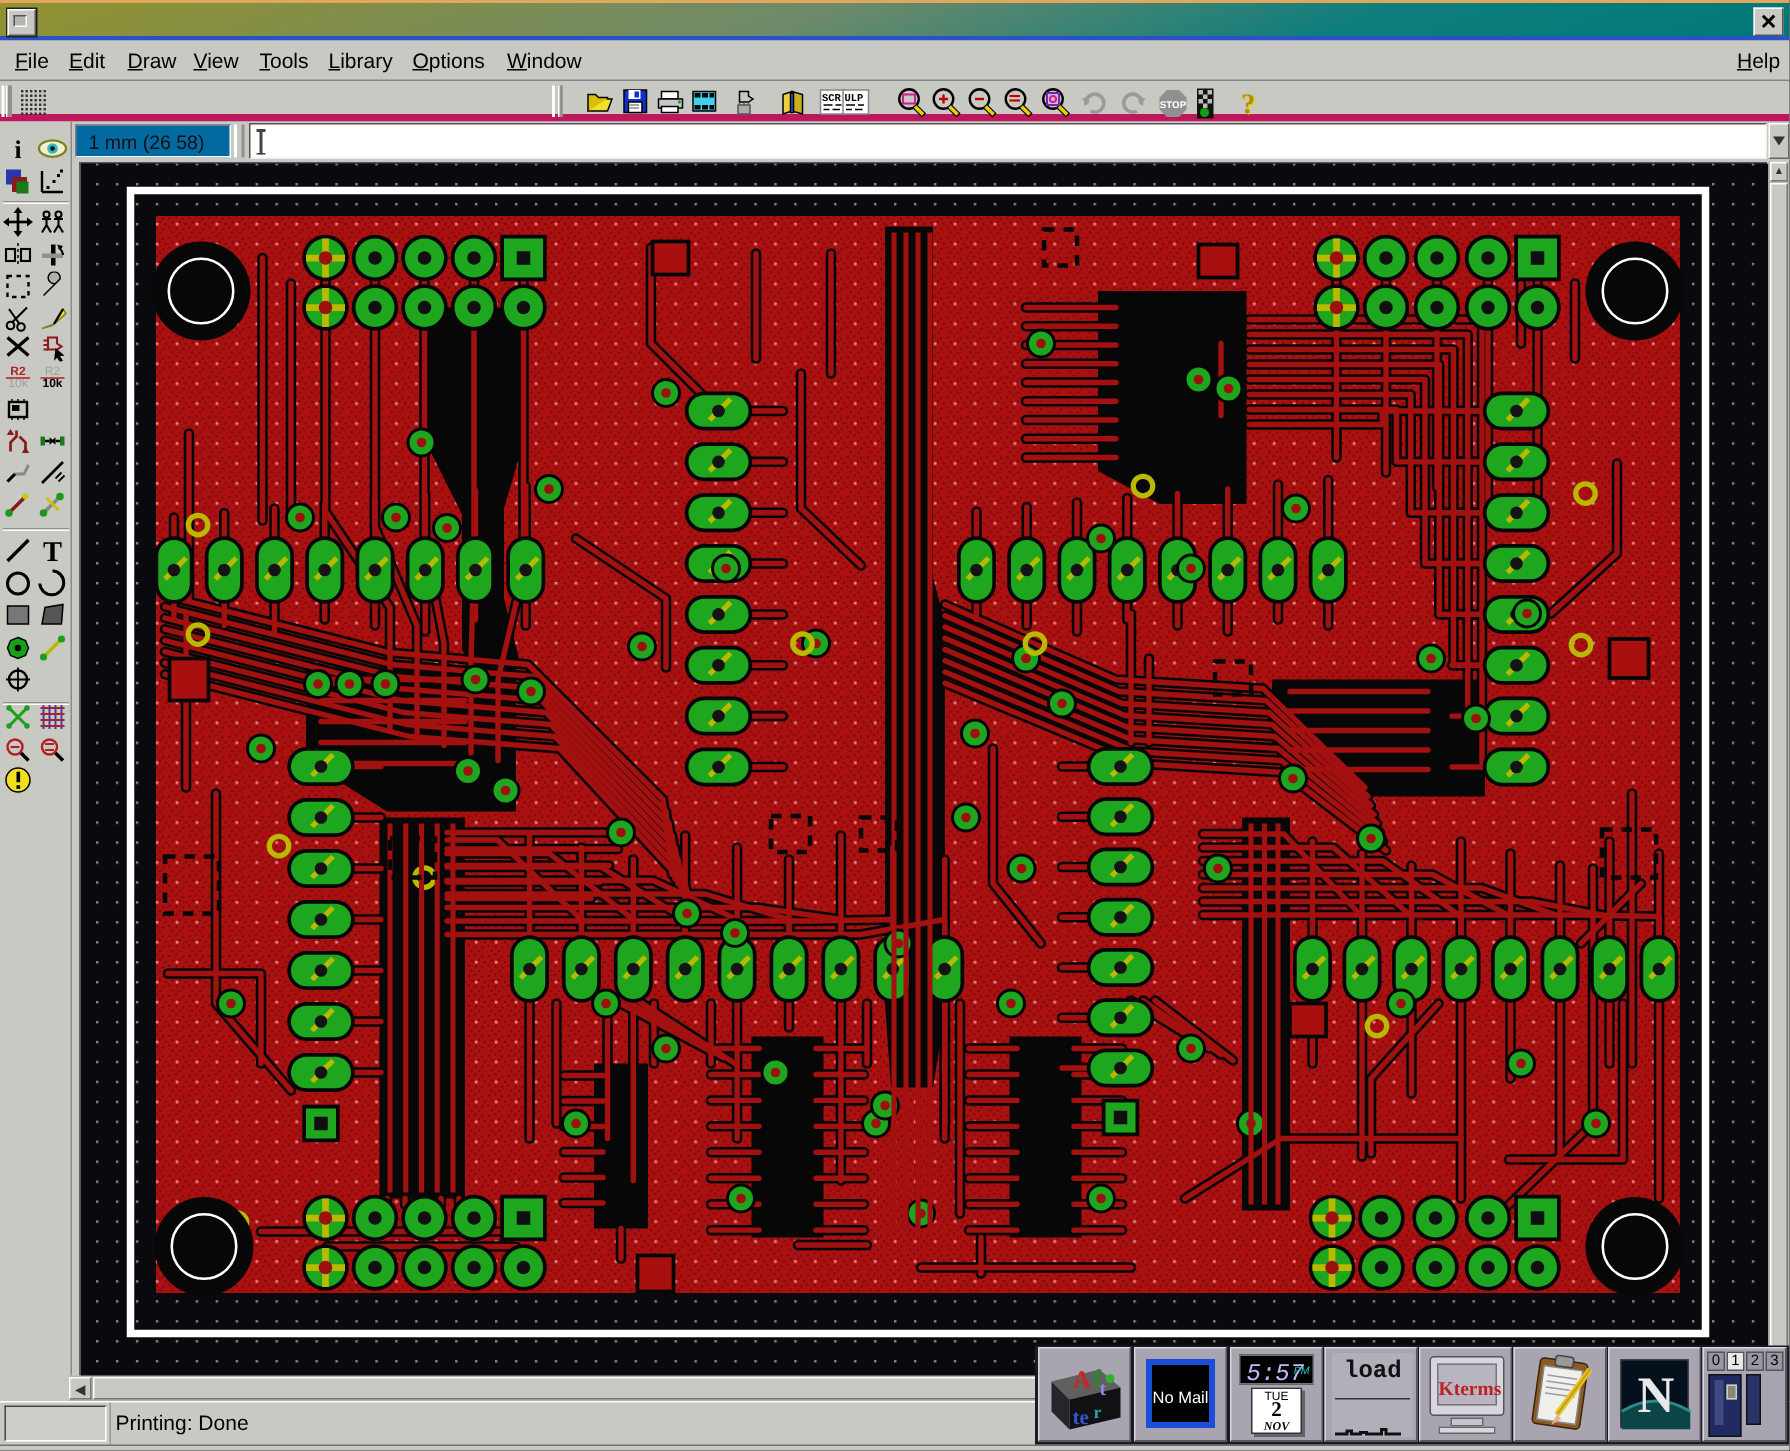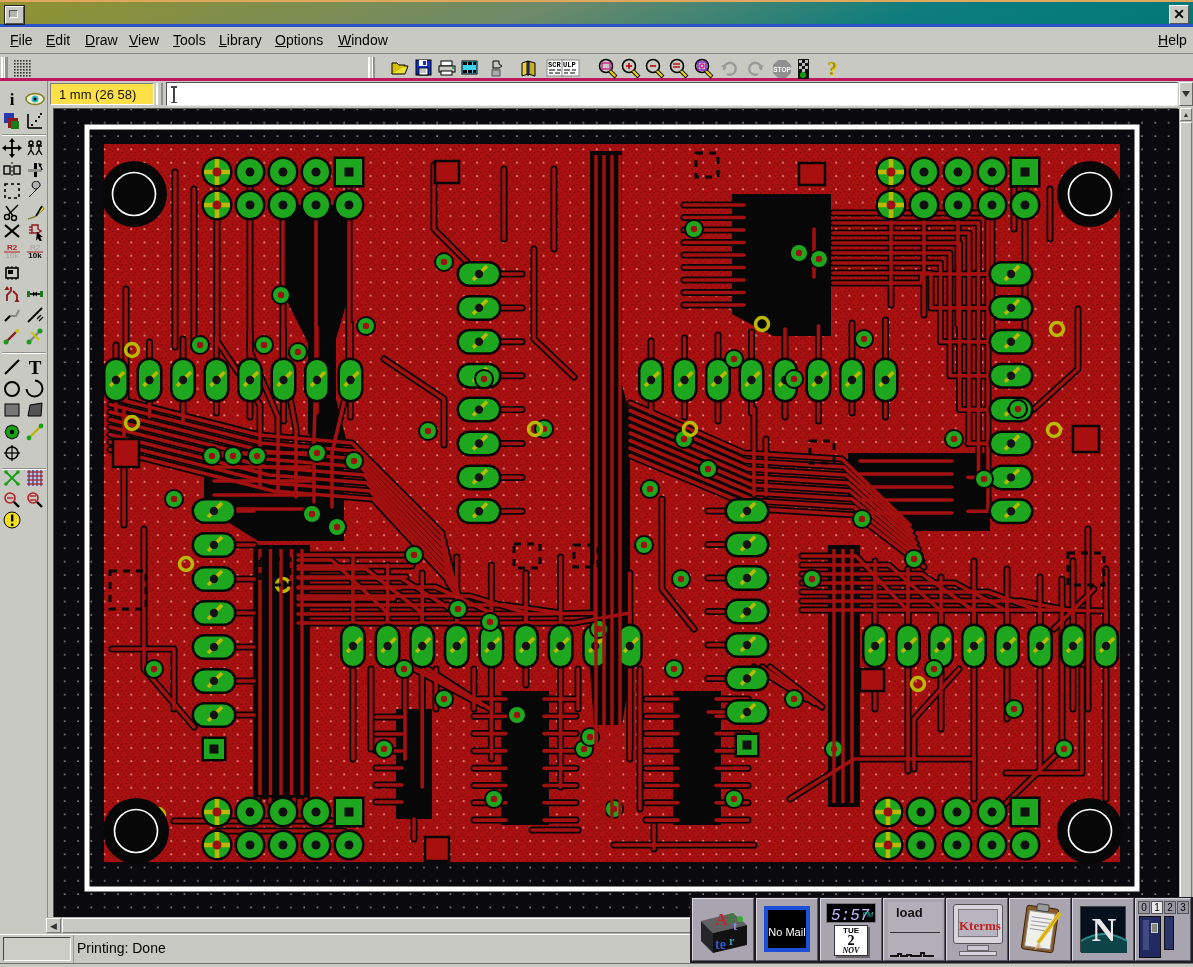--- a/index.html
+++ b/index.html
@@ -5,23 +5,23 @@
 body{font-family:"Liberation Sans",sans-serif;background:#c9c9c4;position:relative}
 .abs{position:absolute}
 #title{left:0;top:0;width:1193px;height:27px;background:linear-gradient(160deg,#92922e 0%,#6e8a6a 45%,#0e7d7d 75%,#007878 100%);border-top:2px solid #e0a85c;border-bottom:3px solid #2a52c8}
 #title .txt{position:absolute;left:0;right:0;top:3px;text-align:center;color:#fff;font-weight:bold;font-size:15px;letter-spacing:.3px}
 #tbtn{left:5px;top:4px;width:19px;height:18px;background:#c9c9c4;border:1px solid;border-color:#fff #555 #555 #fff;box-shadow:0 0 0 1px #222}
 #tbtn i{position:absolute;left:3px;top:3px;width:9px;height:8px;background:#b5b5b0;border:1px solid;border-color:#555 #fff #fff #555;display:block}
 #xbtn{right:4px;top:3px;width:20px;height:19px;background:#c9c9c4;border:1px solid;border-color:#fff #555 #555 #fff;color:#000;font-size:14px;font-weight:bold;text-align:center;line-height:17px}
 #menubar{left:0;top:27px;width:1193px;height:27px;background:#c9c9c4;border-bottom:1px solid #86868a;font-size:14px}
 #menubar span{position:absolute;top:5px}
 #menubar u{text-decoration:underline}
-#toolrow{left:0;top:55px;width:1193px;height:26px;background:#c9c9c4;border-bottom:3px solid #be185d}
+#toolrow{left:0;top:55px;width:1193px;height:26px;background:#c9c9c4;border-bottom:5px solid #be185d}
 #cmdrow{left:48px;top:81px;width:1145px;height:27px;background:#c9c9c4}
-#coord{position:absolute;left:2px;top:2px;width:104px;height:22px;background:#fde047;border:1px solid;border-color:#808080 #fff #fff #808080;font-size:13px;padding:3px 0 16px 8px;color:#111}
+#coord{position:absolute;left:2px;top:2px;width:104px;height:22px;background:#0369a1;border:1px solid;border-color:#808080 #fff #fff #808080;font-size:13px;padding:3px 0 16px 8px;color:#111}
 #cgrip{position:absolute;left:108px;top:2px;width:7px;height:22px;border-left:2px solid #fff;border-right:2px solid #909090}
 #cmdin{position:absolute;left:118px;top:1px;width:1012px;height:24px;background:#fff;border:1px solid;border-color:#555 #eee #eee #555}
 #caret{position:absolute;left:6px;top:3px;width:1.5px;height:17px;background:#444}
 #caret::before,#caret::after{content:"";position:absolute;left:-2.5px;width:6.5px;height:1.5px;background:#444}
 #caret::before{top:0}#caret::after{bottom:0}
 #ddbtn{position:absolute;right:0;top:1px;width:14px;height:24px;background:#c9c9c4;border:1px solid;border-color:#fff #666 #666 #fff}
 #ddbtn::after{content:"";position:absolute;left:2px;top:8px;border:4px solid transparent;border-top:6px solid #333}
 #palette{left:0;top:81px;width:48px;height:836px;background:#c9c9c4;border-right:1px solid #8a8a8e}
 #canvas{left:53px;top:108px;width:1125px;height:809px;background:#0a0a0e;border-left:1px solid #555;border-top:1px solid #555}
 #canvas svg{position:absolute;left:0;top:0}
@@ -1701,28 +1701,28 @@
       <div style="position:absolute;left:7px;top:7px;width:46px;height:46px;background:#000;border:4px solid #1d4ed8">
         <div style="position:absolute;left:0;right:0;top:16px;text-align:center;color:#fff;font-size:11px;font-family:'Liberation Sans',sans-serif">No Mail</div>
       </div>
     </div>
     <div class="tile" style="left:130px;width:62px">
       <div style="position:absolute;left:5px;top:4px;width:50px;height:20px;background:#000;border:1px solid #777">
         <span style="position:absolute;left:4px;top:3px;color:#c4b5fd;font-size:16px;font-style:italic;font-family:'Liberation Mono',monospace">5:57</span>
         <span style="position:absolute;right:2px;top:7px;color:#20c8b8;font-size:7px;font-style:italic">PM</span>
       </div>
       <div style="position:absolute;left:13px;top:26px;width:34px;height:31px;background:#fff;border:1px solid #333;box-shadow:2px 2px 0 #00000066">
-        <div style="text-align:center;font-size:8px;font-weight:bold;font-family:'Liberation Sans',sans-serif">TUE</div>
+        <div style="text-align:center;font-size:8px;font-weight:normal;font-family:'Liberation Sans',sans-serif">TUE</div>
         <div style="text-align:center;font-size:14px;font-weight:bold;line-height:11px;font-family:'Liberation Serif',serif">2</div>
         <div style="text-align:center;font-size:8px;font-style:italic;font-weight:bold;line-height:9px;font-family:'Liberation Serif',serif">NOV</div>
       </div>
     </div>
     <div class="tile" style="left:193px;width:62px">
       <div style="position:absolute;left:4px;top:3px;width:54px;height:56px;background:#b2afba">
-        <span style="position:absolute;left:8px;top:3px;font-size:13px;font-weight:bold;font-family:Liberation Sans, sans-serif;color:#111">load</span>
+        <span style="position:absolute;left:8px;top:3px;font-size:16px;font-weight:bold;font-family:Liberation Mono, monospace;color:#111">load</span>
         <div style="position:absolute;left:2px;top:30px;width:50px;height:1px;background:#333"></div>
         <svg width="54" height="16" style="position:absolute;left:0;top:40px">
           <path d="M2,14 h8 v-2 h3 v2 h6 v-1 h4 v1 h10 v-3 h3 v3 h10" fill="none" stroke="#111" stroke-width="2"></path>
         </svg>
       </div>
     </div>
     <div class="tile" style="left:256px;width:62px">
       <div style="position:absolute;left:6px;top:5px;width:50px;height:40px;background:#d8d5de;border:1px solid #555;border-radius:3px">
         <div style="position:absolute;left:4px;top:4px;right:4px;bottom:6px;background:#b8b5c0;border:1px solid #777">
           <span style="position:absolute;left:0px;top:8px;font-size:13px;font-weight:bold;color:#c02020;font-family:'Liberation Serif',serif">Kterms</span>

